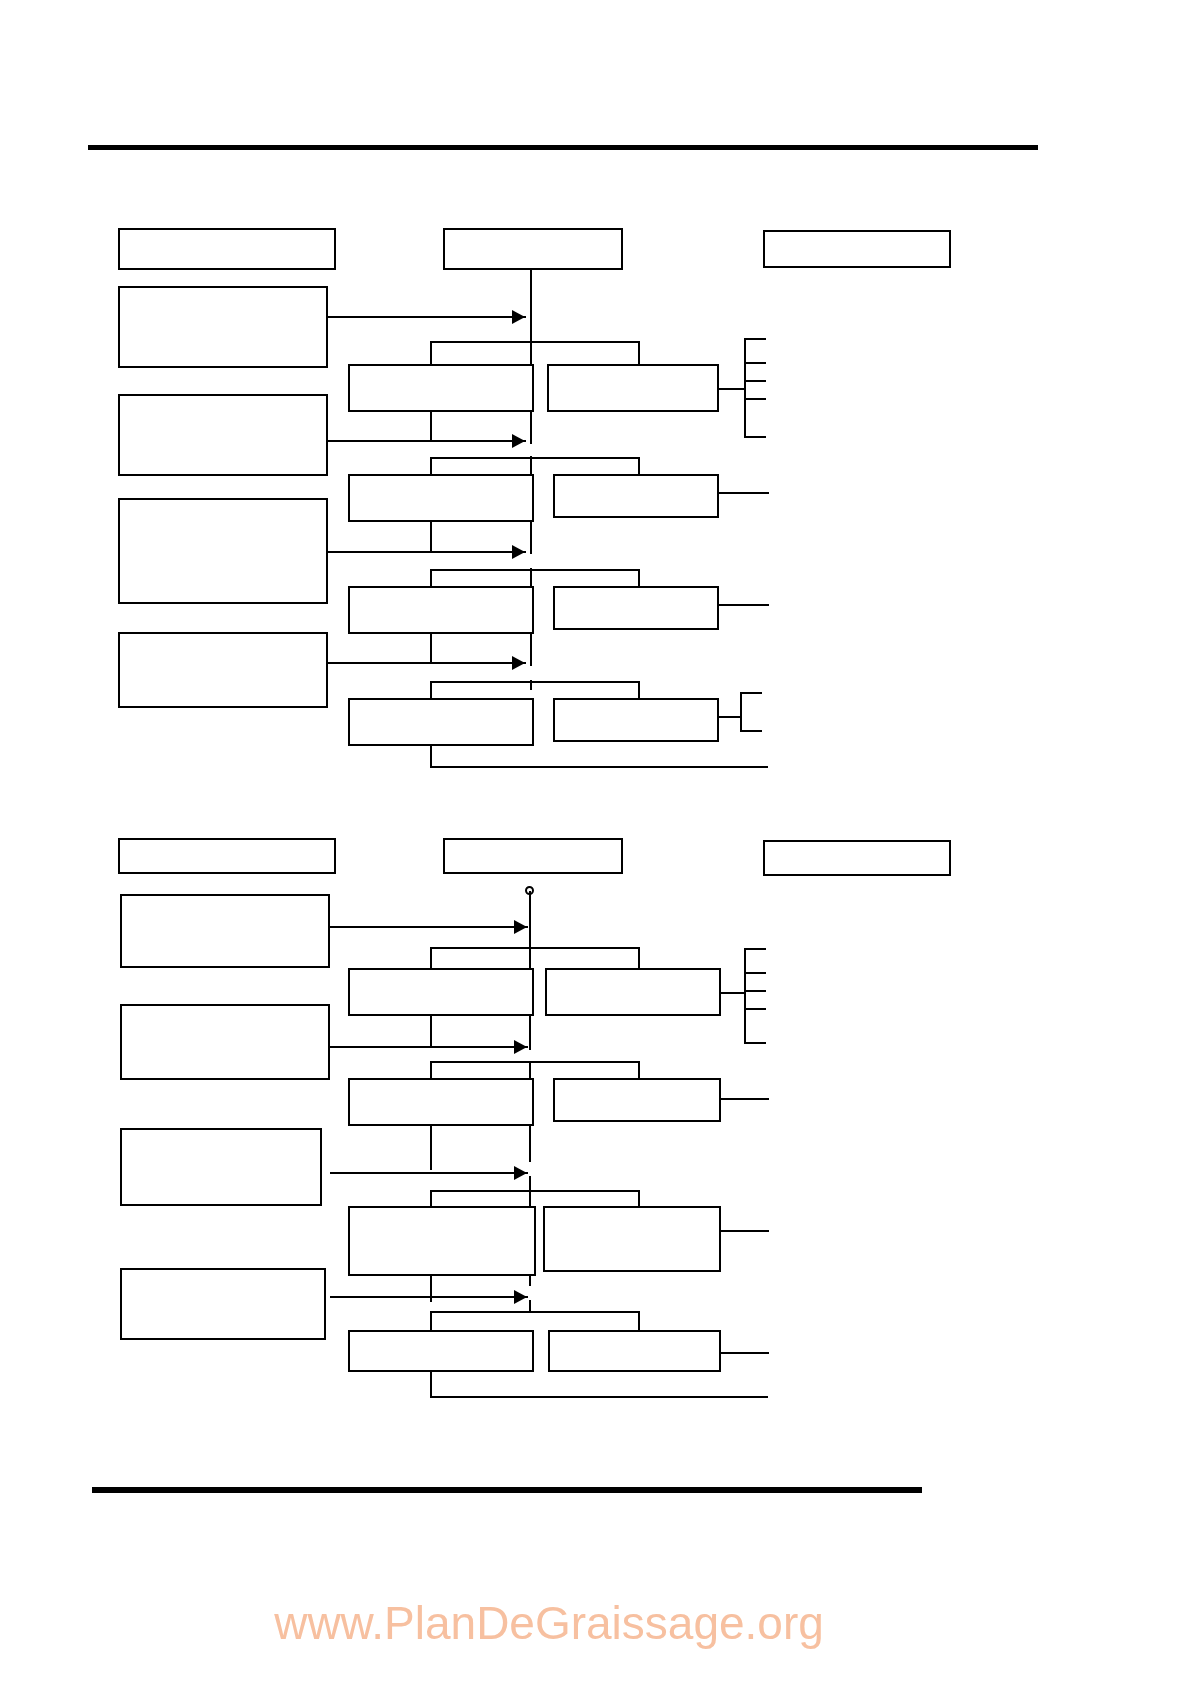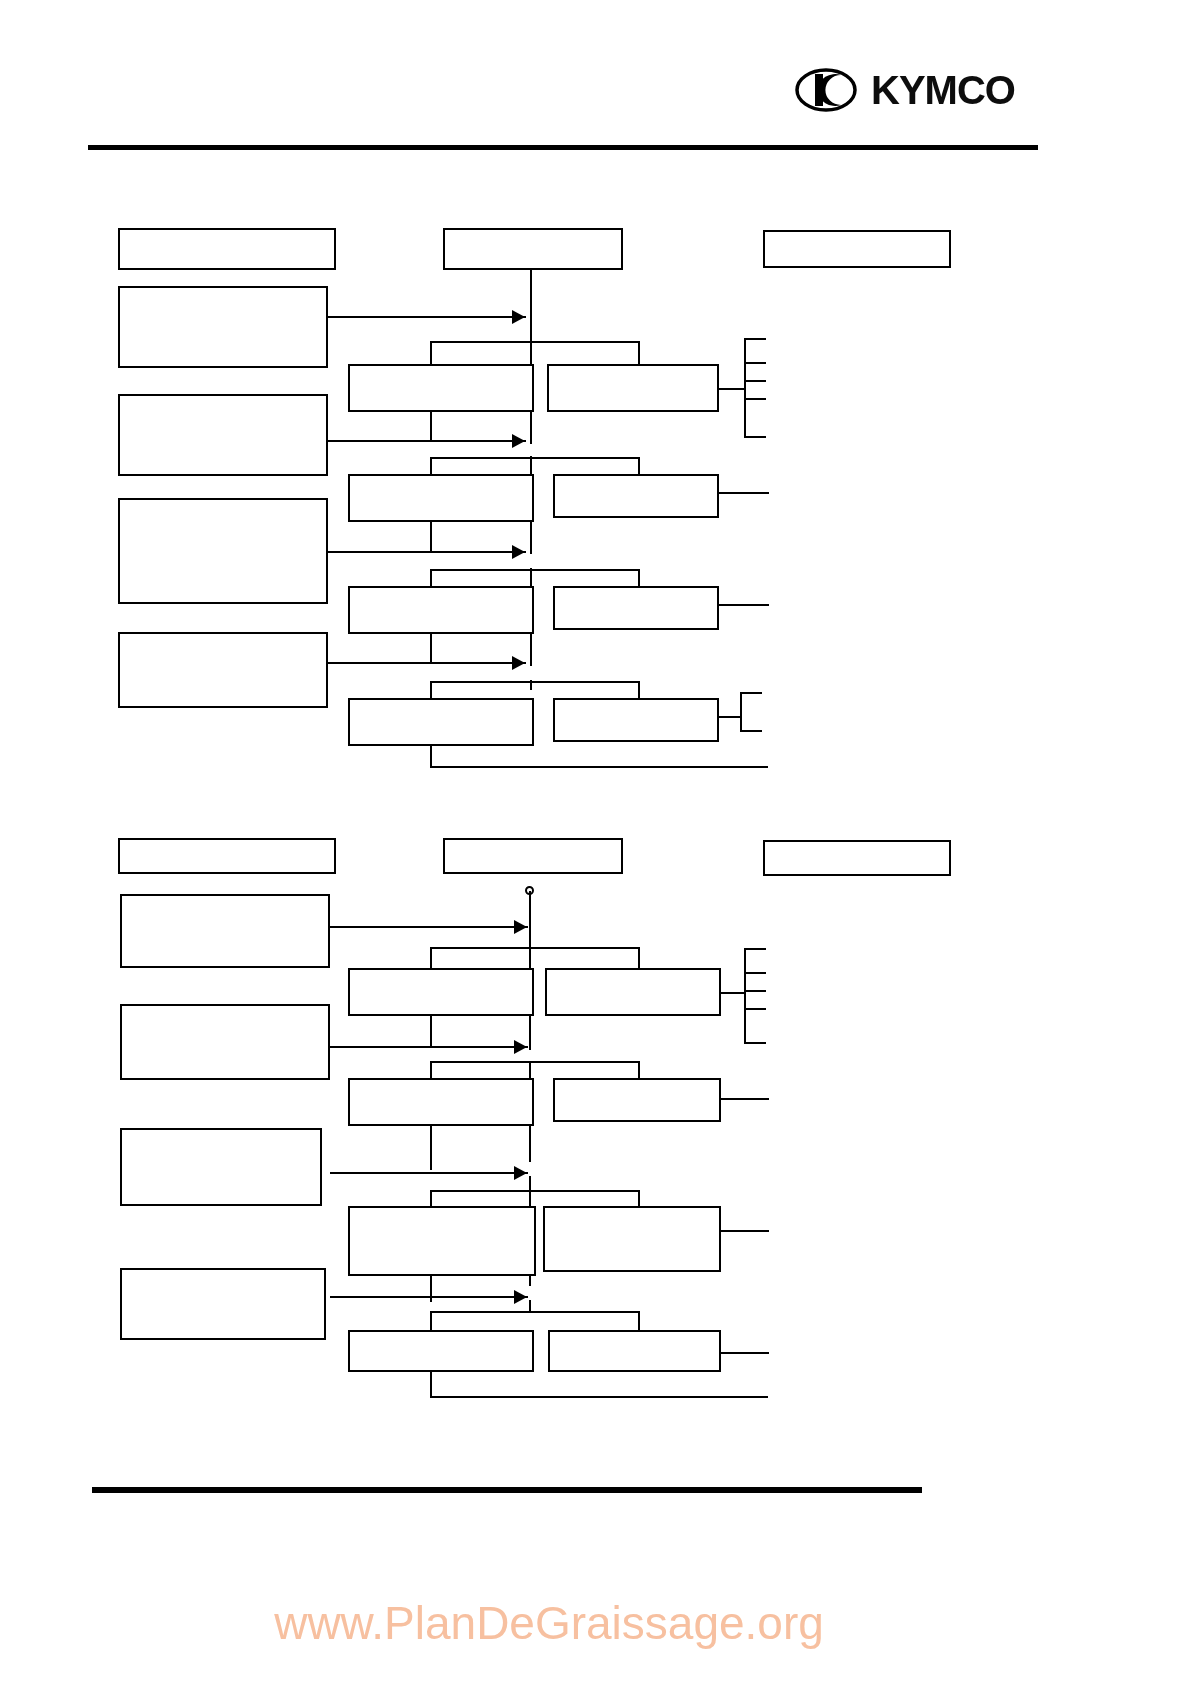--- a/index.html
+++ b/index.html
@@ -66,30 +66,20 @@
     color:#f7c0a0;
     letter-spacing:0px;
     white-space:nowrap;
   }
 </style>
 </head>
 <body>
 
 <div class="page">
 
-  <div class="logo-wrap">
-    <div class="logo-mark">
-      <svg width="62" height="46" viewBox="0 0 62 46" xmlns="http://www.w3.org/2000/svg">
-        <ellipse cx="31" cy="23" rx="29" ry="20" fill="none" stroke="#000" stroke-width="3.5"></ellipse>
-        <path d="M20 7 L20 39 L28 39 L28 7 Z" fill="#000"></path>
-        <path d="M46 8 A17 16 0 1 0 46 38 A13 12.5 0 1 1 46 8 Z" fill="#000"></path>
-      </svg>
-    </div>
-    <div class="logo-text">KYMCO</div>
-  </div>
 
   <div class="rule-top"></div>
 
   <div>
 
     <div class="box" style="left:118px;top:228px;width:218px;height:42px;"></div>
     <div class="box" style="left:443px;top:228px;width:180px;height:42px;"></div>
     <div class="box" style="left:763px;top:230px;width:188px;height:38px;"></div>
 
     <div class="box" style="left:118px;top:286px;width:210px;height:82px;"></div>

